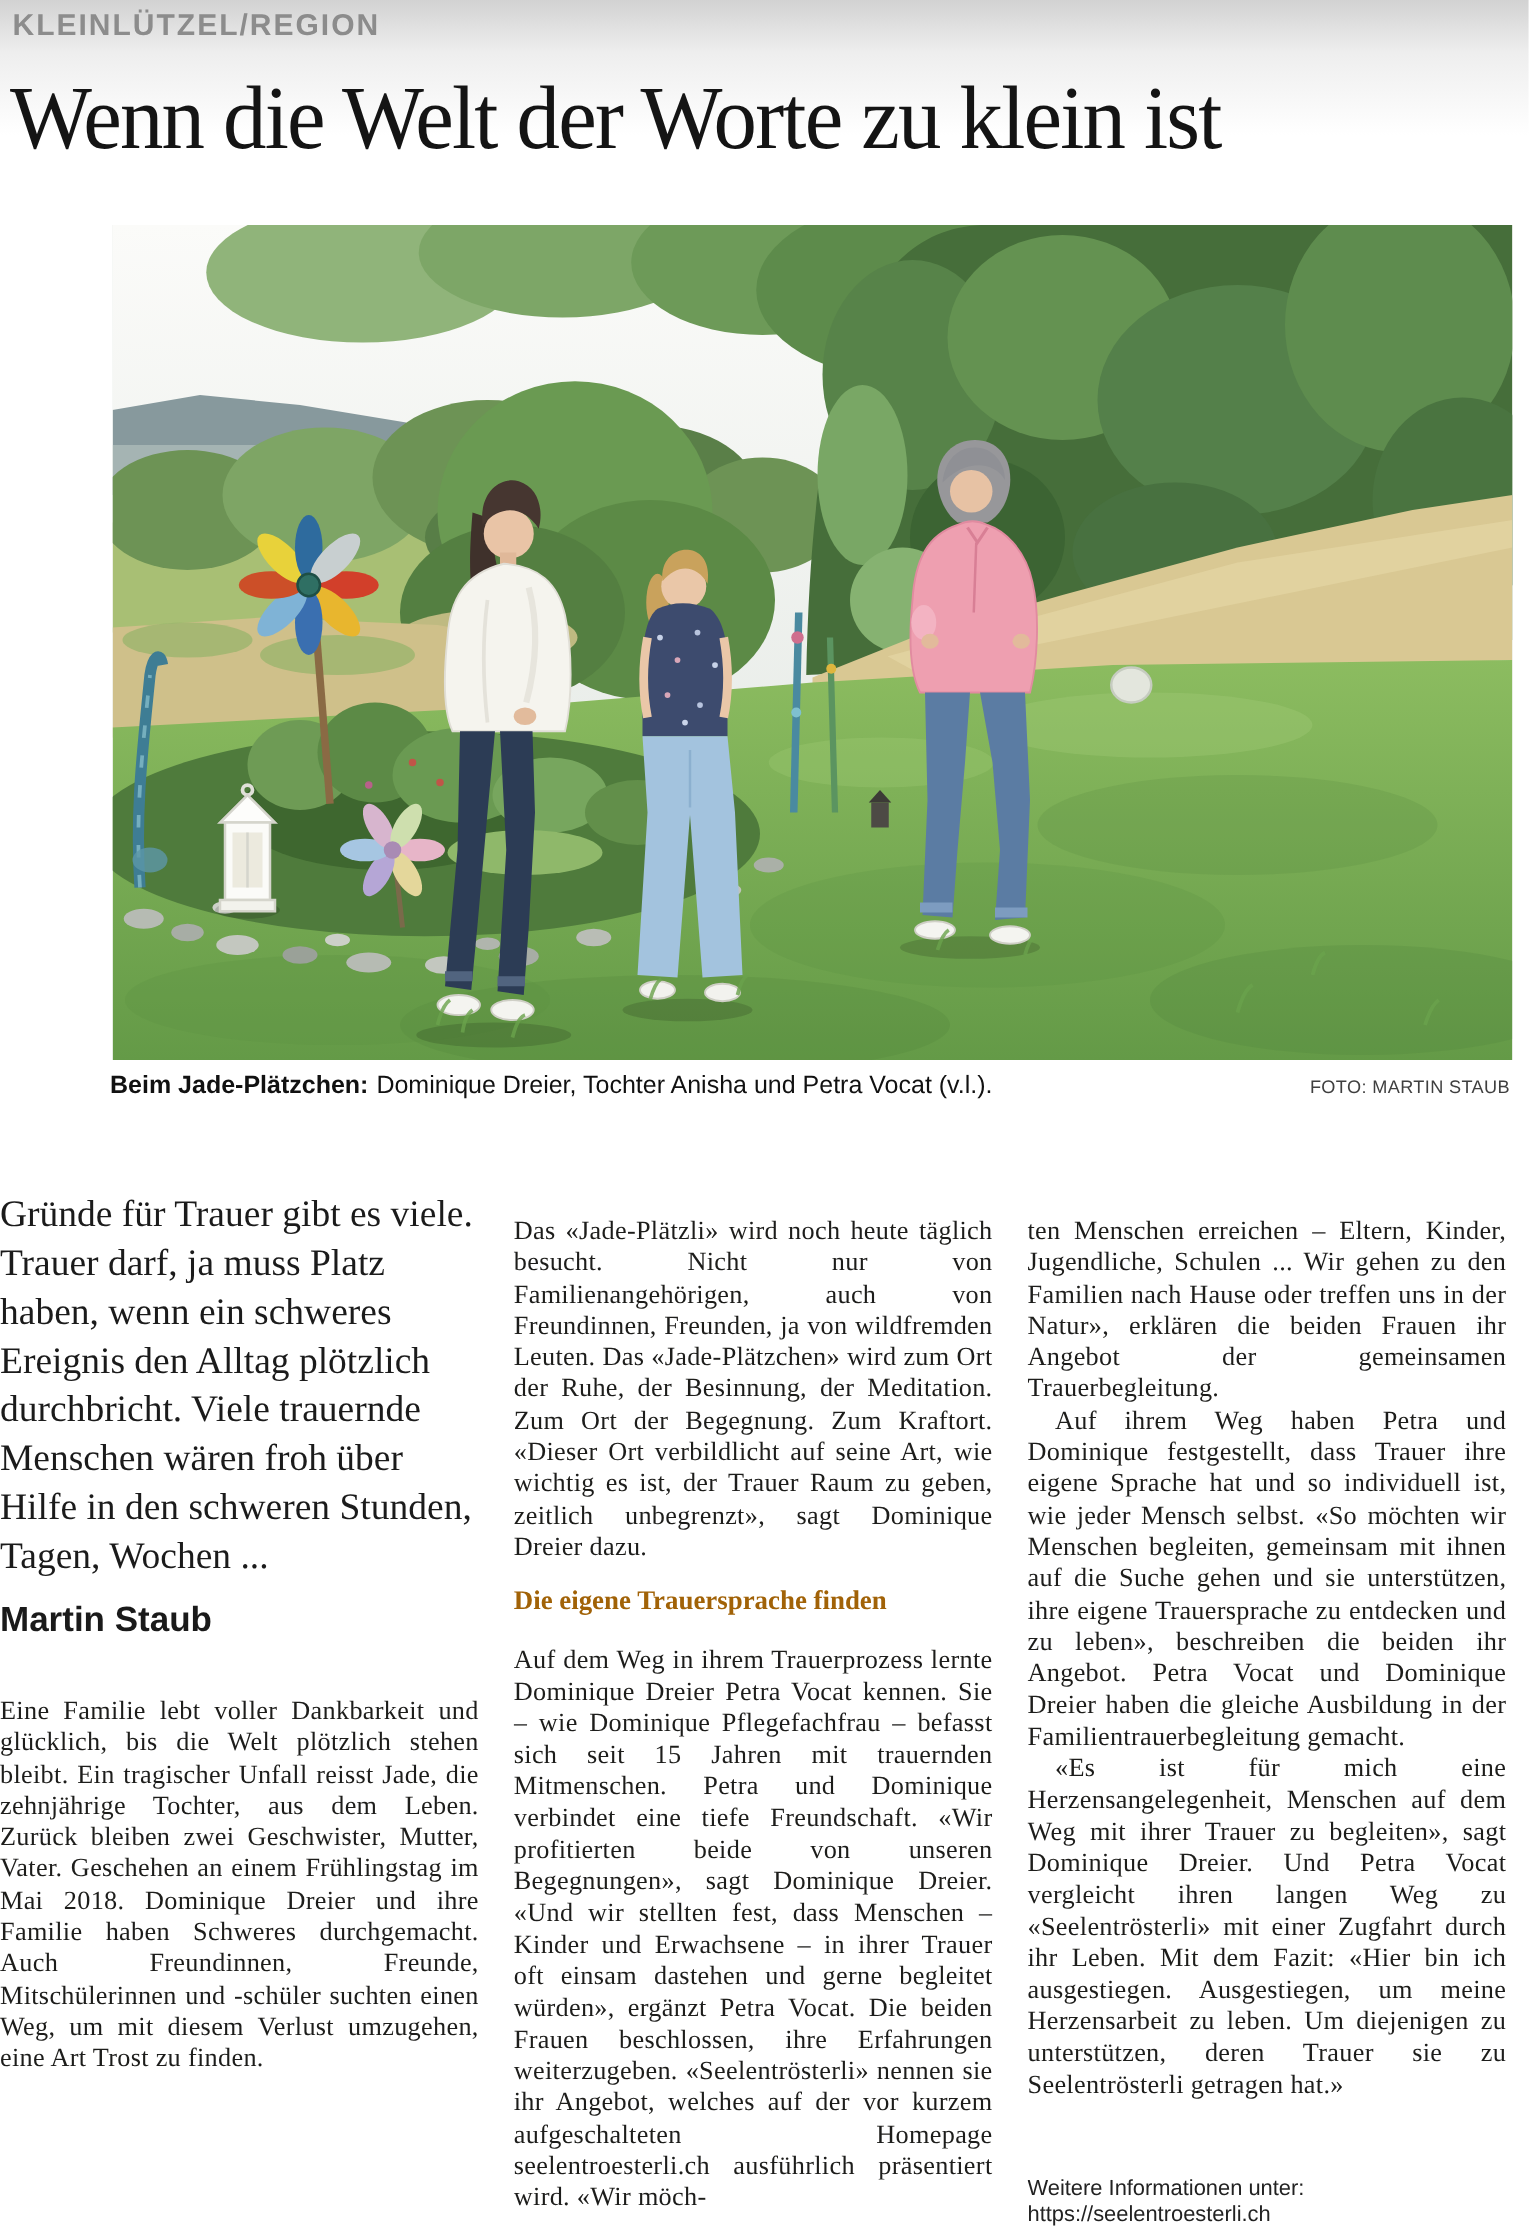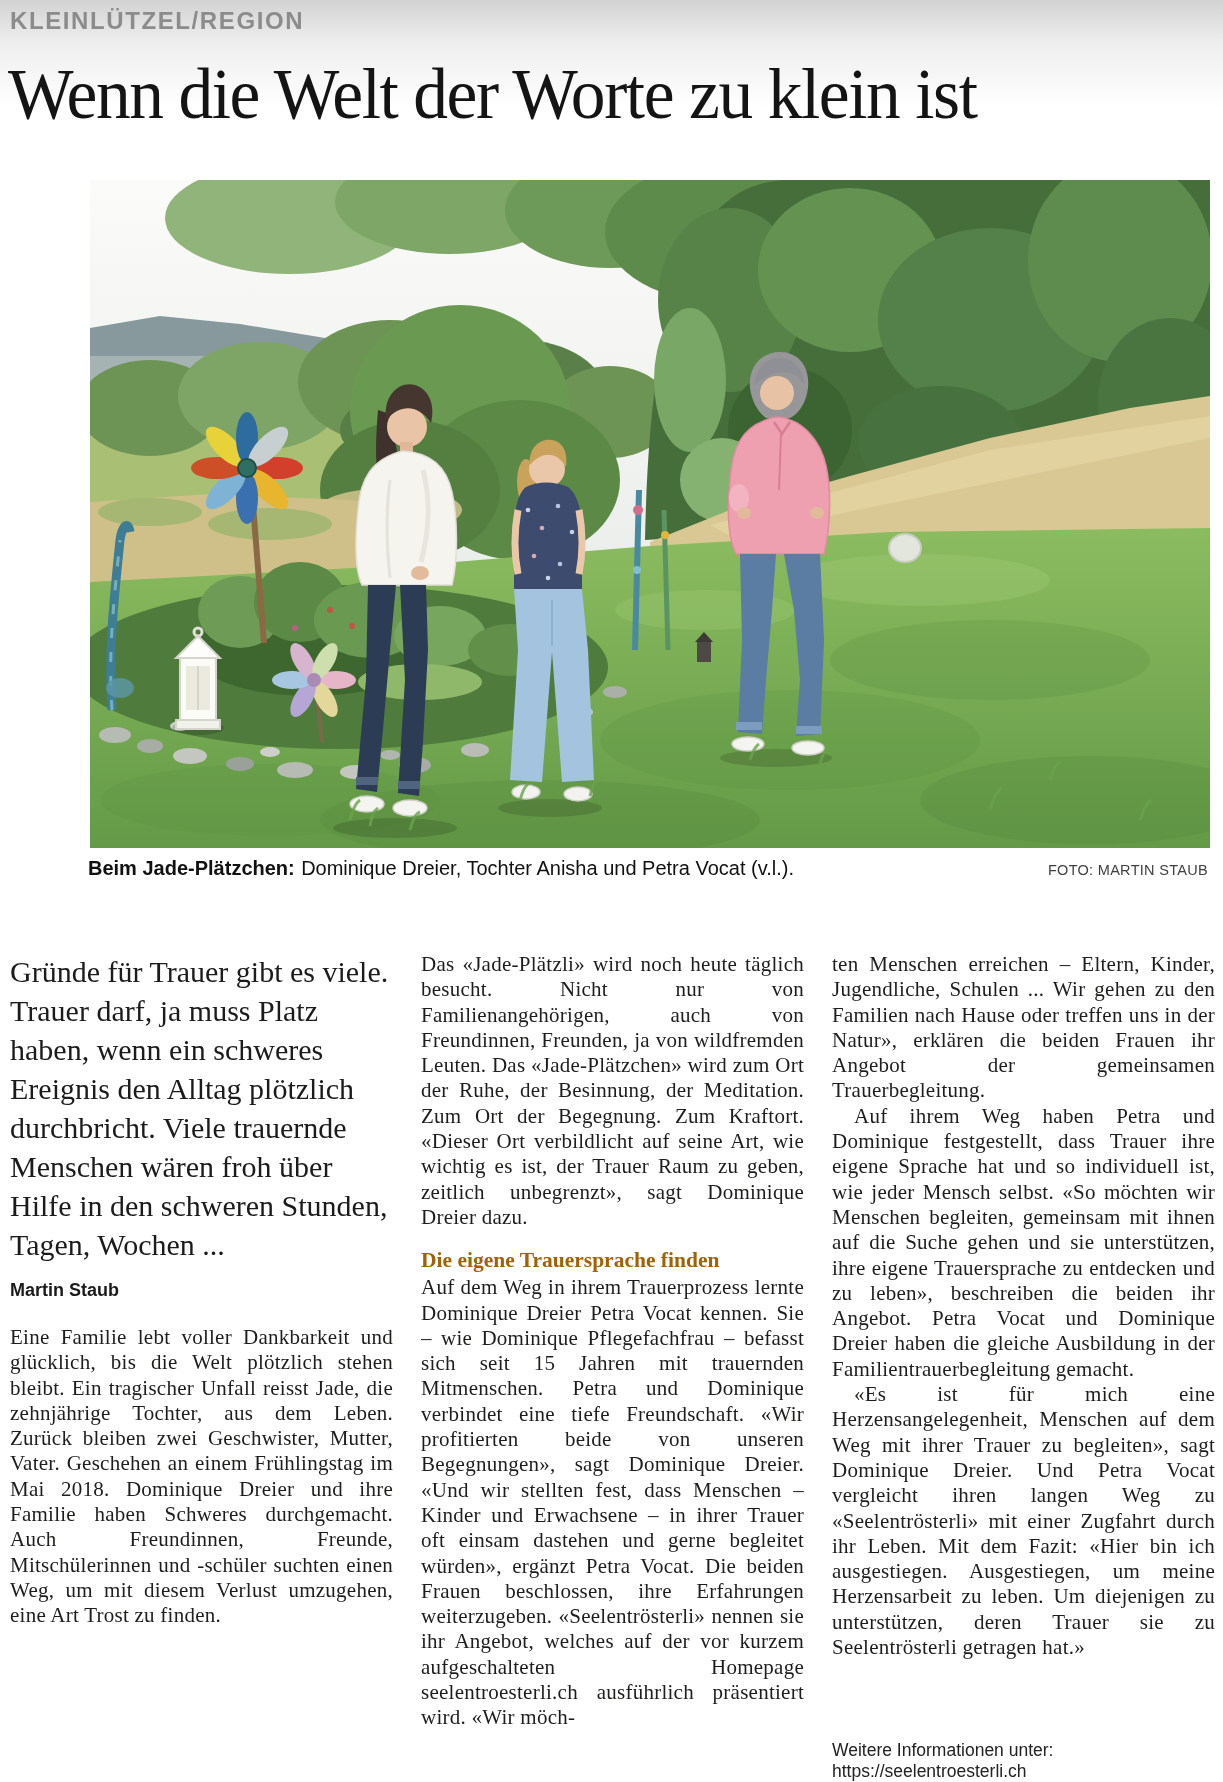--- a/index.html
+++ b/index.html
@@ -21,31 +21,31 @@
            overflow:hidden; background:#eef1ee; }
   .photo svg { display:block; width:100%; height:100%; }
 
   .caption-row { position:absolute; left:88px; top:857px; width:1120px;
                  display:flex; justify-content:space-between; align-items:baseline; }
   .caption { font-size:20px; color:#111; }
   .caption b { font-weight:bold; }
   .caption .rest { margin-left:0.32em; }
   .credit { font-size:14.5px; color:#3f3f3f; letter-spacing:0.3px; }
 
-  .main { position:absolute; left:10px; top:952px; width:1205px; height:830px;
+  .main { position:absolute; left:0; top:952px; width:1205px; height:830px;
           display:grid; grid-template-columns:1fr 1fr 1fr; column-gap:28px; overflow:hidden; }
   .col { display:flex; flex-direction:column; overflow:hidden; }
 
   .lead { font-family:"Liberation Serif", serif; font-size:30px; line-height:39px;
           color:#1b1b1b; text-align:left; margin-bottom:16px; }
-  .byline { font-size:18px; font-weight:bold; color:#1a1a1a; margin-bottom:24px; }
+  .byline { font-size:28px; font-weight:bold; color:#1a1a1a; margin-bottom:24px; }
 
   .body-text { font-family:"Liberation Serif", serif; font-size:21px; line-height:25.3px;
                letter-spacing:0.25px; color:#1d1d1b; text-align:justify;
-               hyphens:auto; -webkit-hyphens:auto; }
+               hyphens:auto;margin-top:20px; -webkit-hyphens:auto; }
   .body-text + .body-text { margin-top:0; }
   .indent { text-indent:22px; }
 
   .subhead { font-family:"Liberation Serif", serif; font-size:21.5px; line-height:27px;
              font-weight:bold; color:#a16207; margin-top:17px; margin-bottom:1px; }
 
   .info-footer { margin-top:auto; padding-top:20px; font-size:17.5px; color:#222;
                  font-family:"Liberation Sans", sans-serif; }
 </style>
 </head>

